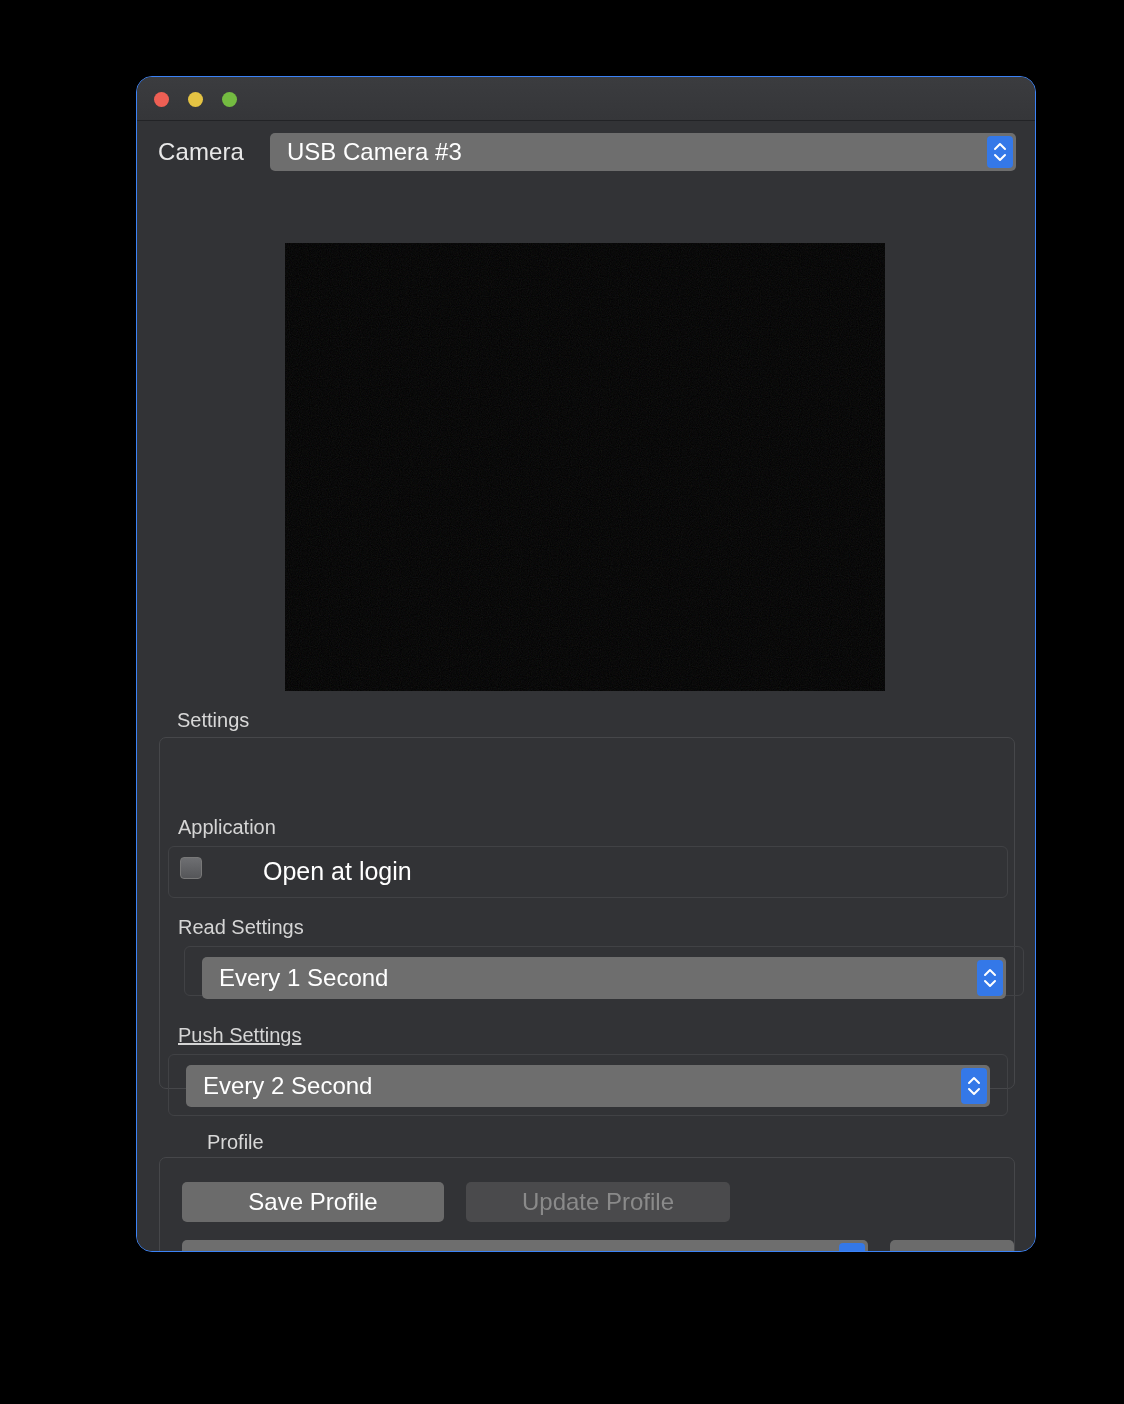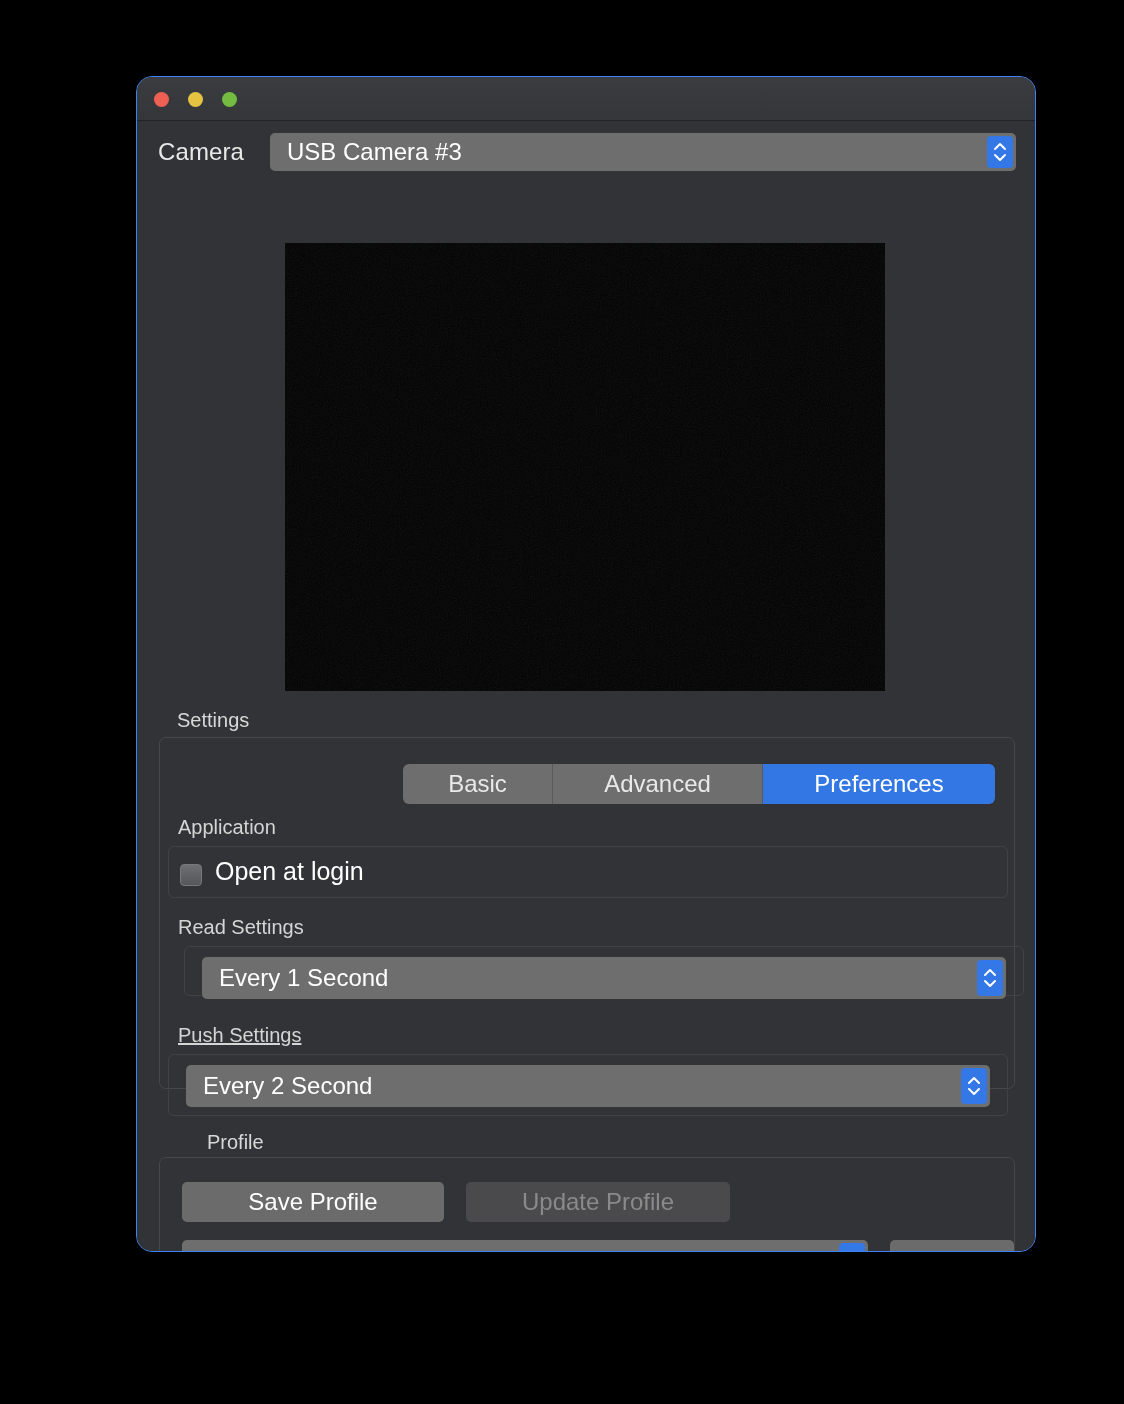--- a/index.html
+++ b/index.html
@@ -195,21 +195,22 @@
   
   #app-label { left: 18px; top: 78px; }
   #app-box {
     left: 8px; top: 108px;
     width: 840px; height: 52px;
   }
   #check-row {
     position: absolute;
     left: 11px; top: 10px;
     display: flex;
-    align-items: flex-end;
+    align-items: flex-start;
+    gap: 48px;
   }
   #checkbox {
     width: 22px; height: 22px;
     border-radius: 4px;
     background: linear-gradient(to bottom, #6e6f72, #555659);
     border: 1px solid #787878;
     box-sizing: border-box;
   }
   #check-label {
     margin-left: 13px;
@@ -306,25 +307,20 @@
             <feTurbulence type="fractalNoise" baseFrequency="0.9" numOctaves="2"></feTurbulence>
           </filter>
         <rect width="100%" height="100%" filter="url(#n)"></rect>
       </svg>
     </div>
 
     <div class="section-label" id="settings-label">Settings</div>
 
     <div class="groupbox" id="settings-panel">
 
-      <div id="tabbar">
-        <div class="tab" id="tab-basic">Basic</div>
-        <div class="tab" id="tab-advanced">Advanced</div>
-        <div class="tab selected" id="tab-preferences">Preferences</div>
-      </div>
 
       <div class="field-label" id="app-label">Application</div>
       <div class="inner-box" id="app-box">
         <div id="check-row">
           <span id="checkbox"></span>
           <span id="check-label">Open at login</span>
         </div>
       </div>
 
       <div class="field-label" id="read-label">Read Settings</div>

